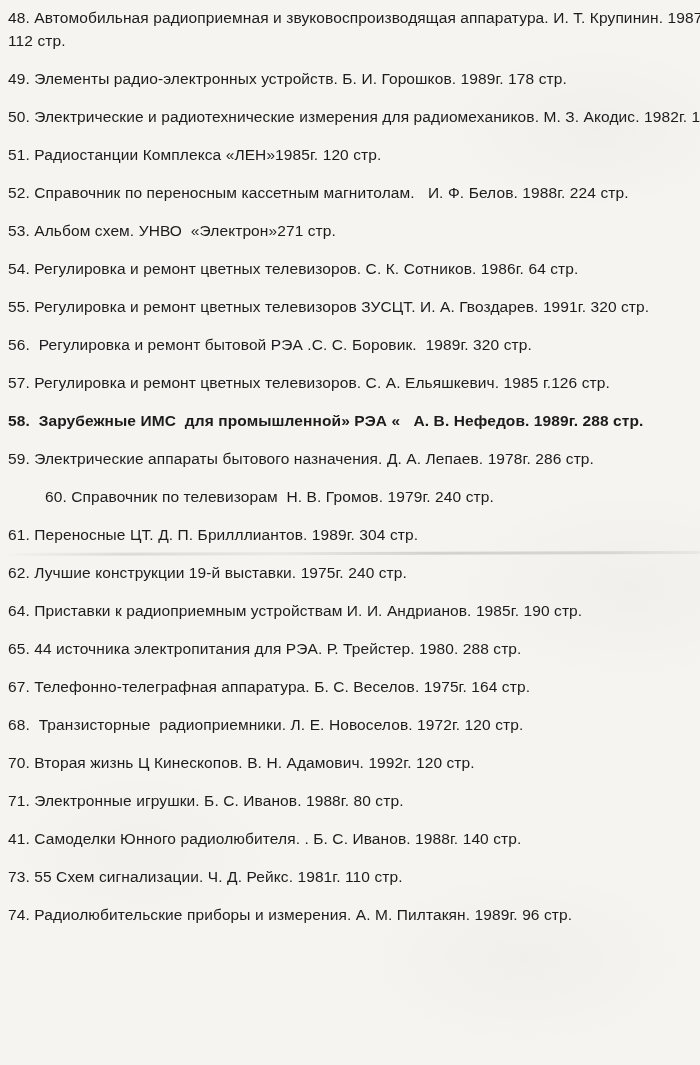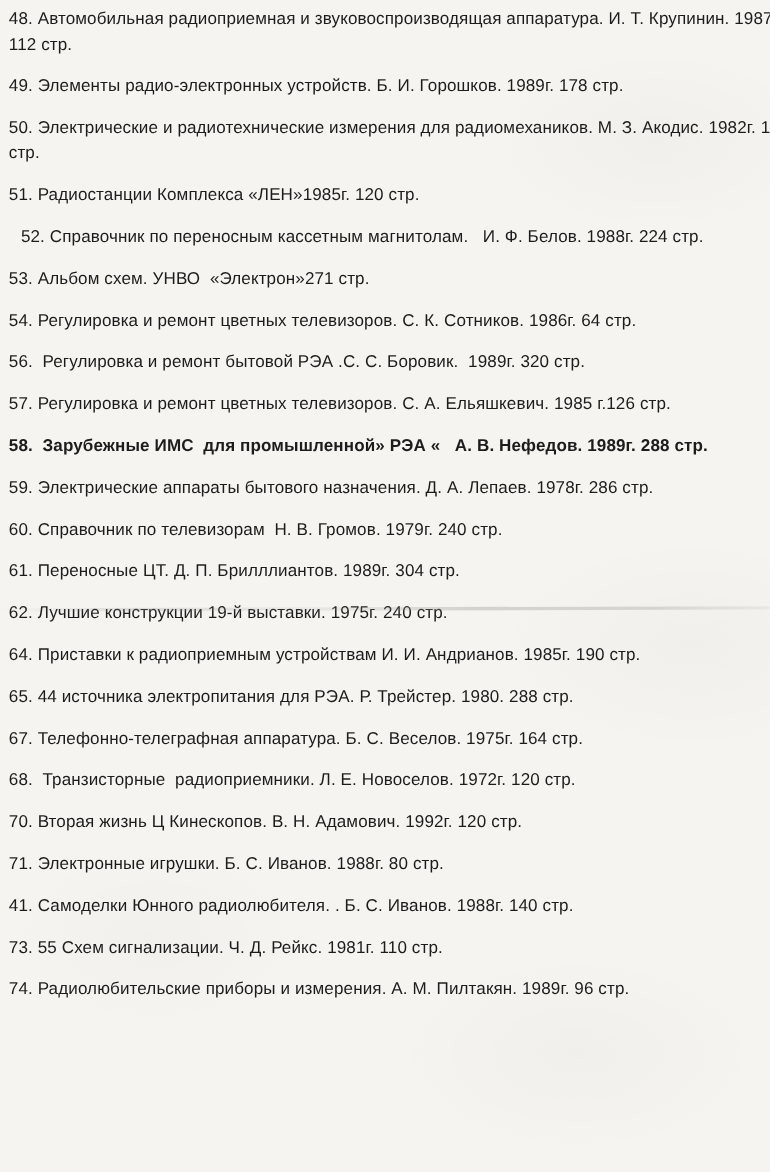--- a/index.html
+++ b/index.html
@@ -62,47 +62,49 @@
 <main data-name="scanned-page">
   <p class="entry" data-name="book-entry" style="color: rgb(28, 28, 28);">
     <span class="line" data-name="entry-line">48. Автомобильная радиоприемная и звуковоспроизводящая аппаратура. И. Т. Крупинин. 1987г.</span>
     <span class="line" data-name="entry-line">112 стр.</span>
   </p>
   <p class="entry" data-name="book-entry" style="color: rgb(28, 28, 28);">
     <span class="line" data-name="entry-line">49. Элементы радио-электронных устройств. Б. И. Горошков. 1989г. 178 стр.</span>
   </p>
   <p class="entry" data-name="book-entry" style="color: rgb(28, 28, 28);">
     <span class="line" data-name="entry-line">50. Электрические и радиотехнические измерения для радиомехаников. М. З. Акодис. 1982г. 136</span>
-    <span class="line" data-name="entry-line">стр.</span>
   </p>
   <p class="entry" data-name="book-entry" style="color: rgb(28, 28, 28);">
     <span class="line" data-name="entry-line">51. Радиостанции Комплекса «ЛЕН»1985г. 120 стр.</span>
   </p>
-  <p class="entry" data-name="book-entry" style="color: rgb(28, 28, 28); margin-left: 11px;">
+  <p class="entry" data-name="book-entry" style="color: rgb(28, 28, 28);">
     <span class="line" data-name="entry-line">52. Справочник по переносным кассетным магнитолам.   И. Ф. Белов. 1988г. 224 стр.</span>
   </p>
   <p class="entry" data-name="book-entry" style="color: rgb(28, 28, 28);">
     <span class="line" data-name="entry-line">53. Альбом схем. УНВО  «Электрон»271 стр.</span>
   </p>
   <p class="entry" data-name="book-entry" style="color: rgb(28, 28, 28);">
     <span class="line" data-name="entry-line">54. Регулировка и ремонт цветных телевизоров. С. К. Сотников. 1986г. 64 стр.</span>
+  </p>
+  <p class="entry" data-name="book-entry" style="color: rgb(28, 28, 28);">
+    <span class="line" data-name="entry-line">55. Регулировка и ремонт цветных телевизоров ЗУСЦТ. И. А. Гвоздарев. 1991г. 320 стр.</span>
   </p>
   <p class="entry" data-name="book-entry" style="color: rgb(28, 28, 28);">
     <span class="line" data-name="entry-line">56.  Регулировка и ремонт бытовой РЭА .С. С. Боровик.  1989г. 320 стр.</span>
   </p>
   <p class="entry" data-name="book-entry" style="color: rgb(28, 28, 28);">
     <span class="line" data-name="entry-line">57. Регулировка и ремонт цветных телевизоров. С. А. Ельяшкевич. 1985 г.126 стр.</span>
   </p>
   <p class="entry" data-name="book-entry" style="color: rgb(28, 28, 28); font-weight: bold;">
     <span class="line" data-name="entry-line">58.  Зарубежные ИМС  для промышленной» РЭА «   А. В. Нефедов. 1989г. 288 стр.</span>
   </p>
   <p class="entry" data-name="book-entry" style="color: rgb(28, 28, 28);">
     <span class="line" data-name="entry-line">59. Электрические аппараты бытового назначения. Д. А. Лепаев. 1978г. 286 стр.</span>
   </p>
-  <p class="entry" data-name="book-entry" style="color: rgb(28, 28, 28);">
+  <p class="entry" data-name="book-entry" style="color: rgb(28, 28, 28); margin-left: 37px;">
     <span class="line" data-name="entry-line">60. Справочник по телевизорам  Н. В. Громов. 1979г. 240 стр.</span>
   </p>
   <p class="entry" data-name="book-entry" style="color: rgb(28, 28, 28);">
     <span class="line" data-name="entry-line">61. Переносные ЦТ. Д. П. Брилллиантов. 1989г. 304 стр.</span>
   </p>
   <p class="entry" data-name="book-entry" style="color: rgb(28, 28, 28);">
     <span class="line" data-name="entry-line">62. Лучшие конструкции 19-й выставки. 1975г. 240 стр.</span>
   </p>
   <p class="entry" data-name="book-entry" style="color: rgb(28, 28, 28);">
     <span class="line" data-name="entry-line">64. Приставки к радиоприемным устройствам И. И. Андрианов. 1985г. 190 стр.</span>

